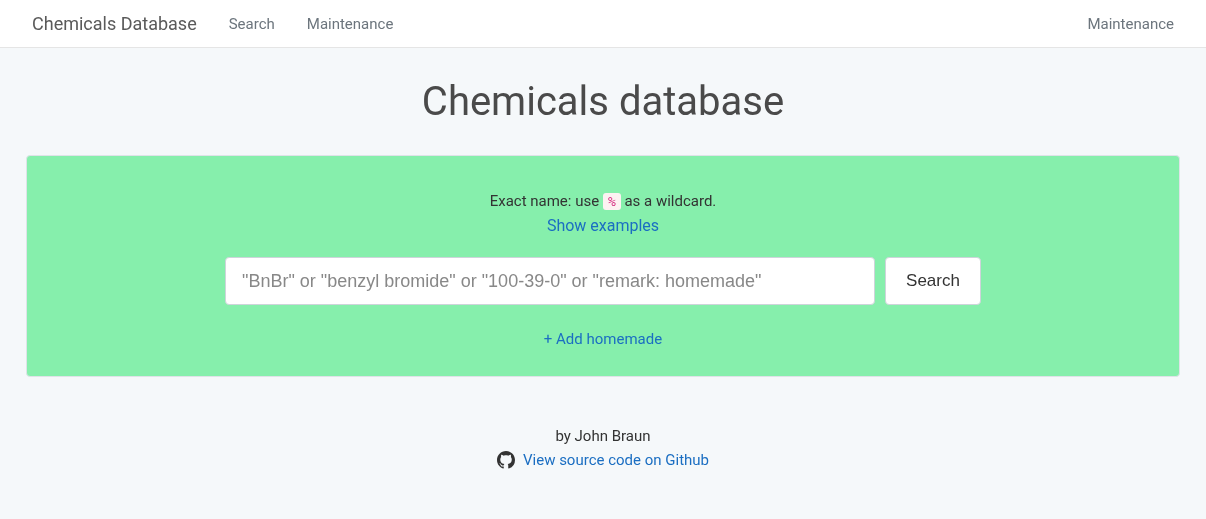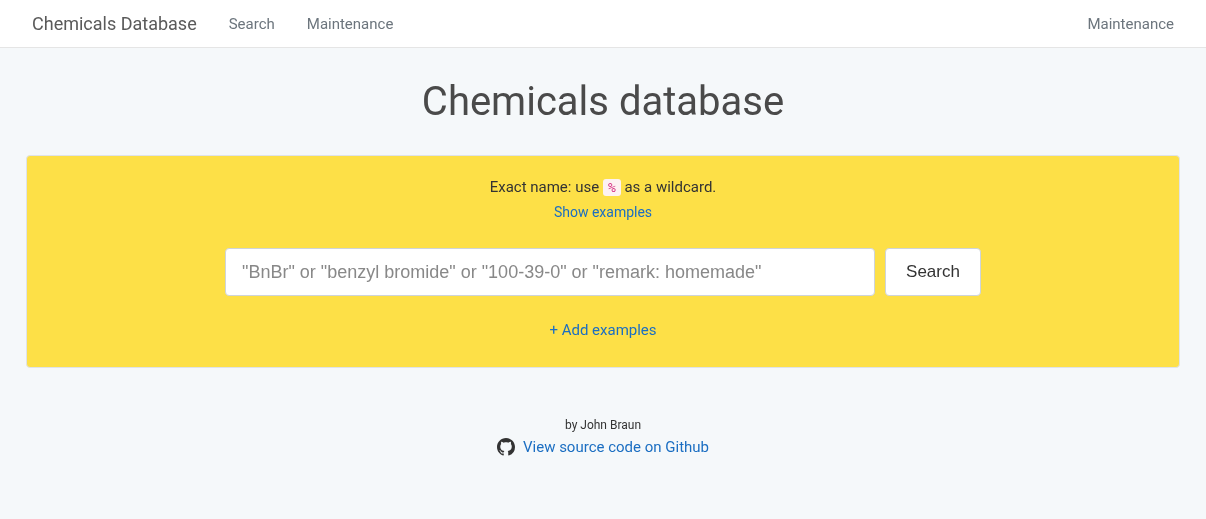--- a/index.html
+++ b/index.html
@@ -49,46 +49,46 @@
       padding: 30px 26px 0 26px;
     }
     .page-title {
       text-align: center;
       font-size: 40px;
       font-weight: 400;
       color: #4a4a4a;
       margin-bottom: 30px;
     }
     .search-panel {
-      background: #fde047;
+      background: #86efac;
       border: 1px solid #dfe3e8;
       border-radius: 4px;
-      padding: 22px 20px 28px 20px;
+      padding: 36px 20px 28px 20px;
       text-align: center;
     }
     .hint-line {
       font-size: 15px;
       color: #333;
       margin-bottom: 6px;
     }
     .wildcard {
       background: #fdf2f2;
       color: #d63384;
       font-family: Menlo, Monaco, Consolas, monospace;
       font-size: 13px;
       padding: 1px 5px;
       border-radius: 3px;
     }
     .examples-link {
-      font-size: 14px;
+      font-size: 16px;
       color: #1b6ec2;
       text-decoration: none;
       cursor: pointer;
       display: inline-block;
-      margin-bottom: 28px;
+      margin-bottom: 22px;
     }
     .search-row {
       display: flex;
       justify-content: center;
       align-items: center;
       gap: 10px;
       margin-bottom: 24px;
     }
     .search-input {
       width: 650px;
@@ -118,21 +118,21 @@
       font-size: 15px;
       color: #1b6ec2;
       text-decoration: none;
       cursor: pointer;
     }
     .footer {
       text-align: center;
       margin-top: 50px;
     }
     .byline {
-      font-size: 12px;
+      font-size: 15px;
       color: #333;
       margin-bottom: 6px;
     }
     .source-line {
       display: inline-flex;
       align-items: center;
       gap: 8px;
     }
     .github-icon {
       width: 18px;
@@ -167,21 +167,21 @@
     <div class="hint-line">
       <span>Exact name: use </span><code class="wildcard">%</code><span> as a wildcard.</span>
     </div>
     <a class="examples-link">Show examples</a>
 
     <div class="search-row">
       <input type="text" class="search-input" placeholder="&quot;BnBr&quot; or &quot;benzyl bromide&quot; or &quot;100-39-0&quot; or &quot;remark: homemade&quot;" style="">
       <button class="search-button">Search</button>
     </div>
 
-    <a class="shorthand-link">+ Add examples</a>
+    <a class="shorthand-link">+ Add homemade</a>
   </div>
 
   <div class="footer">
     <div class="byline">by John Braun</div>
     <div class="source-line">
       <span class="github-icon">
         <svg viewBox="0 0 16 16" fill="currentColor" width="18" height="18">
           <path d="M8 0C3.58 0 0 3.58 0 8c0 3.54 2.29 6.53 5.47 7.59.4.07.55-.17.55-.38 0-.19-.01-.82-.01-1.49-2.01.37-2.53-.49-2.69-.94-.09-.23-.48-.94-.82-1.13-.28-.15-.68-.52-.01-.53.63-.01 1.08.58 1.23.82.72 1.21 1.87.87 2.33.66.07-.52.28-.87.51-1.07-1.78-.2-3.64-.89-3.64-3.95 0-.87.31-1.59.82-2.15-.08-.2-.36-1.02.08-2.12 0 0 .67-.21 2.2.82.64-.18 1.32-.27 2-.27.68 0 1.36.09 2 .27 1.53-1.04 2.2-.82 2.2-.82.44 1.1.16 1.92.08 2.12.51.56.82 1.27.82 2.15 0 3.07-1.87 3.75-3.65 3.95.29.25.54.73.54 1.48 0 1.07-.01 1.93-.01 2.2 0 .21.15.46.55.38A8.013 8.013 0 0016 8c0-4.42-3.58-8-8-8z"></path>
         </svg>
       </span>

